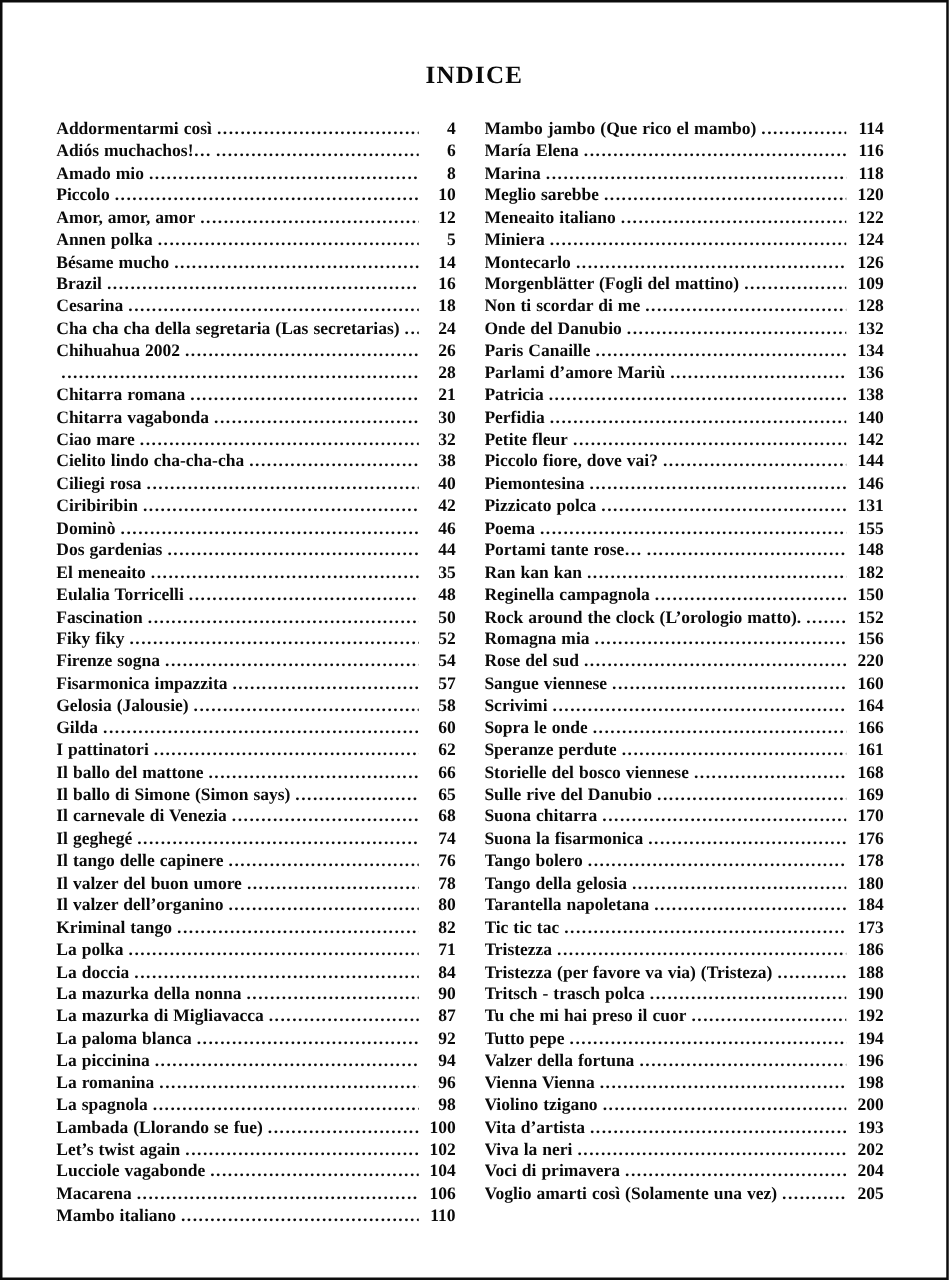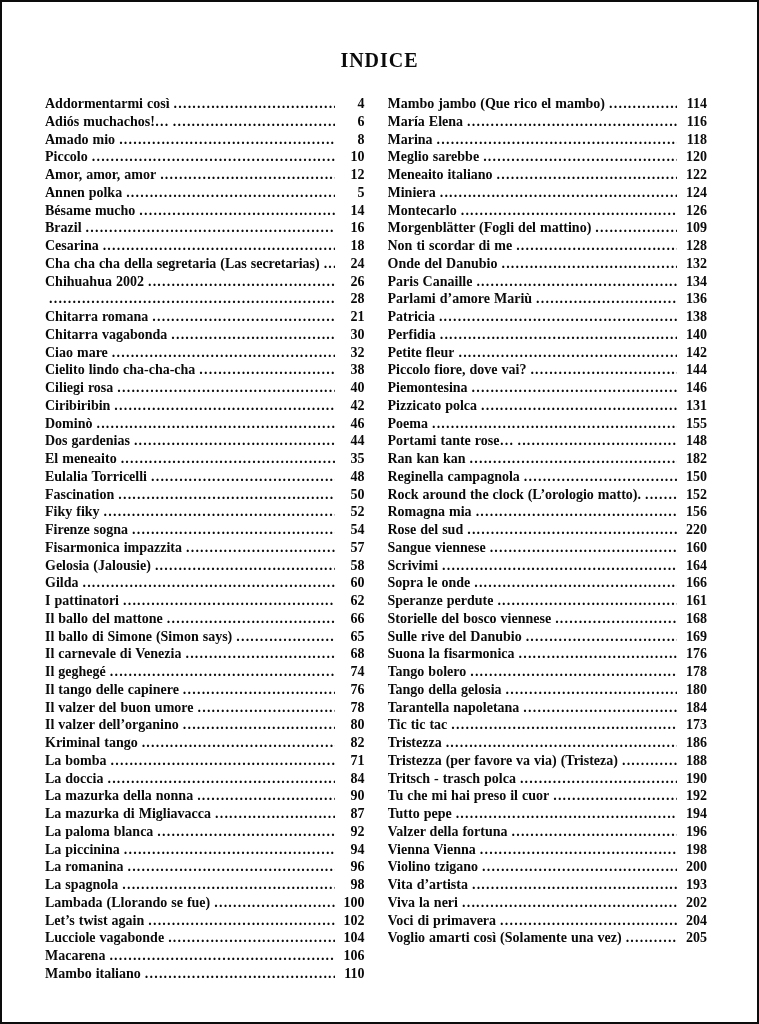--- a/index.html
+++ b/index.html
@@ -282,21 +282,21 @@
     <span class="entry-page">80</span>
   </div>
 
   <div class="entry">
     <span class="entry-title">Kriminal tango</span>
     <span class="leader"></span>
     <span class="entry-page">82</span>
   </div>
 
   <div class="entry">
-    <span class="entry-title">La bomba</span>
+    <span class="entry-title">La polka</span>
     <span class="leader"></span>
     <span class="entry-page">71</span>
   </div>
 
   <div class="entry">
     <span class="entry-title">La doccia</span>
     <span class="leader"></span>
     <span class="entry-page">84</span>
   </div>
 
@@ -547,20 +547,25 @@
     <span class="leader"></span>
     <span class="entry-page">168</span>
   </div>
 
   <div class="entry">
     <span class="entry-title">Sulle rive del Danubio</span>
     <span class="leader"></span>
     <span class="entry-page">169</span>
   </div>
 
+  <div class="entry">
+    <span class="entry-title">Suona chitarra</span>
+    <span class="leader"></span>
+    <span class="entry-page">170</span>
+  </div>
 
   <div class="entry">
     <span class="entry-title">Suona la fisarmonica</span>
     <span class="leader"></span>
     <span class="entry-page">176</span>
   </div>
 
   <div class="entry">
     <span class="entry-title">Tango bolero</span>
     <span class="leader"></span>

